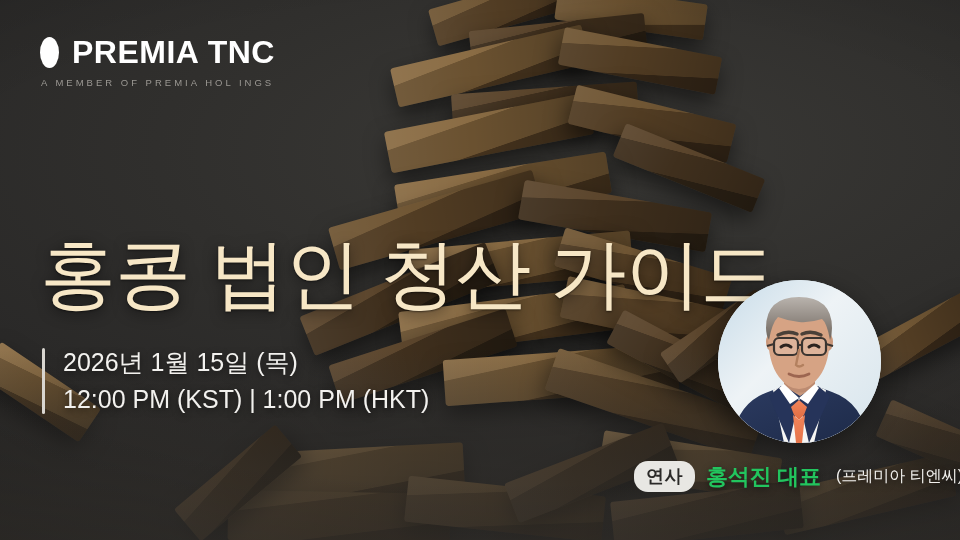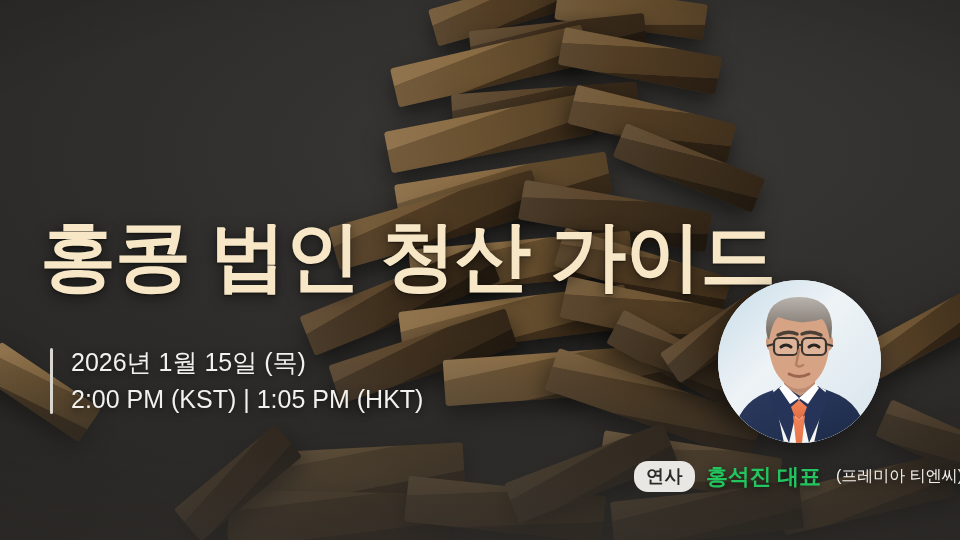--- a/index.html
+++ b/index.html
@@ -97,39 +97,38 @@
     color: #9b9893;
     font-size: 9.5px;
     letter-spacing: 3.0px;
     white-space: nowrap;
   }
 
   
   .headline {
     position: absolute;
     left: 40px;
-    top: 164px;
+    top: 182px;
     color: #f7e7c6;
     font-size: 76px;
-    font-weight: 700;
+    font-weight: 400;
     letter-spacing: -1px;
     line-height: 1.08;
     white-space: nowrap;
     text-shadow: 0 3px 14px rgba(0,0,0,0.55), 0 1px 2px rgba(0,0,0,0.5);
   }
 
   
   .datewrap {
     position: absolute;
     left: 42px;
     top: 348px;
     display: flex;
     align-items: stretch;
     gap: 18px;
-    margin-left: 8px;
   }
   .date-rule {
     width: 3px;
     background: #d9d6d0;
     border-radius: 2px;
     flex: 0 0 auto;
   }
   .date-lines {
     display: flex;
     flex-direction: column;
@@ -235,28 +234,35 @@
     <div class="blk dark" style="left:172px; top:462px;  width:132px; height:42px; transform:rotate(-40deg);"></div>
     <div class="blk mid" style="left:406px; top:486px;  width:198px; height:46px; transform:rotate(6deg);"></div>
     <div class="blk dark" style="left:506px; top:452px;  width:170px; height:42px; transform:rotate(-21deg);"></div>
     <div class="blk light" style="left:-20px; top:372px;  width:120px; height:40px; transform:rotate(34deg);"></div>
     <div class="blk dark" style="left:612px; top:492px;  width:190px; height:46px; transform:rotate(-6deg);"></div>
   </div>
 
   <div class="bg-floor"></div>
   <div class="bg-vignette"></div>
 
+  <div class="logo">
+    <div class="logo-row">
+      <span class="logo-mark"></span>
+      <span class="logo-word">PREMIA TNC</span>
+    </div>
+    <div class="logo-tag">A MEMBER OF PREMIA HOL  INGS</div>
+  </div>
 
   <h1 class="headline">홍콩 법인 청산 가이드</h1>
 
   <div class="datewrap">
     <div class="date-rule"></div>
     <div class="date-lines">
       <div class="date-line">2026년 1월 15일 (목)</div>
-      <div class="date-line">2:00 PM (KST) | 1:05 PM (HKT)</div>
+      <div class="date-line">12:00 PM (KST) | 1:00 PM (HKT)</div>
     </div>
   </div>
 
   <div class="photo">
     <svg viewBox="0 0 163 163" role="img">
       <defs>
         <linearGradient id="bgGrad" x1="0" y1="0" x2="1" y2="1">
           <stop offset="0%" stop-color="#c6dbe8"></stop>
           <stop offset="42%" stop-color="#eef3f6"></stop>
           <stop offset="100%" stop-color="#d6e4ec"></stop>

